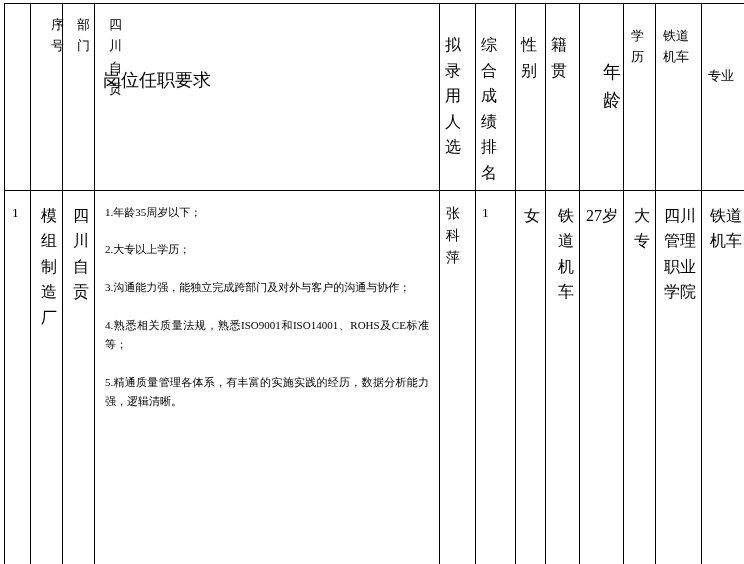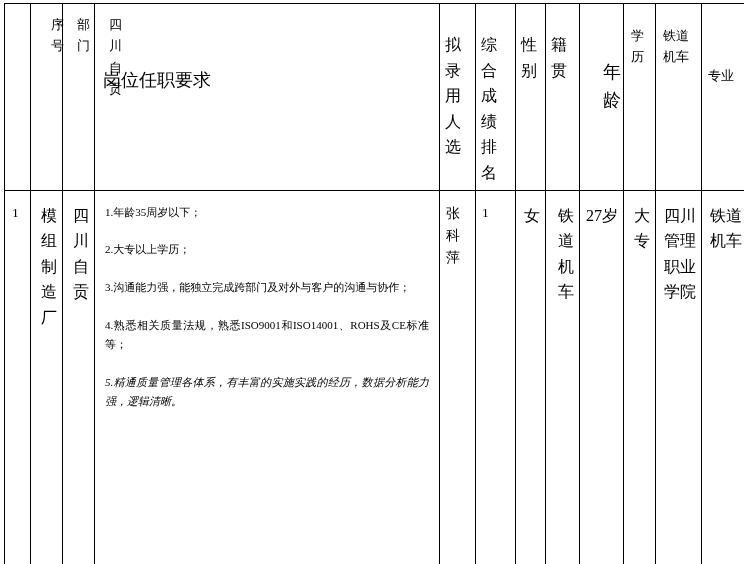--- a/index.html
+++ b/index.html
@@ -102,21 +102,20 @@
     padding: 12px 10px 10px 10px;
   }
   .req-cell p {
     margin: 0 0 19px 0;
     font-size: 11px;
     line-height: 1.72;
     text-align: justify;
   }
   .req-cell p:last-child {
     margin-bottom: 0;
-    font-style: italic;
   }
   .plain-cell {
     padding: 12px 5px 5px 6px;
     font-size: 16px;
     line-height: 1.6;
     text-align: right;
   }
   .plain-cell.vert {
     word-break: break-all;
   }

